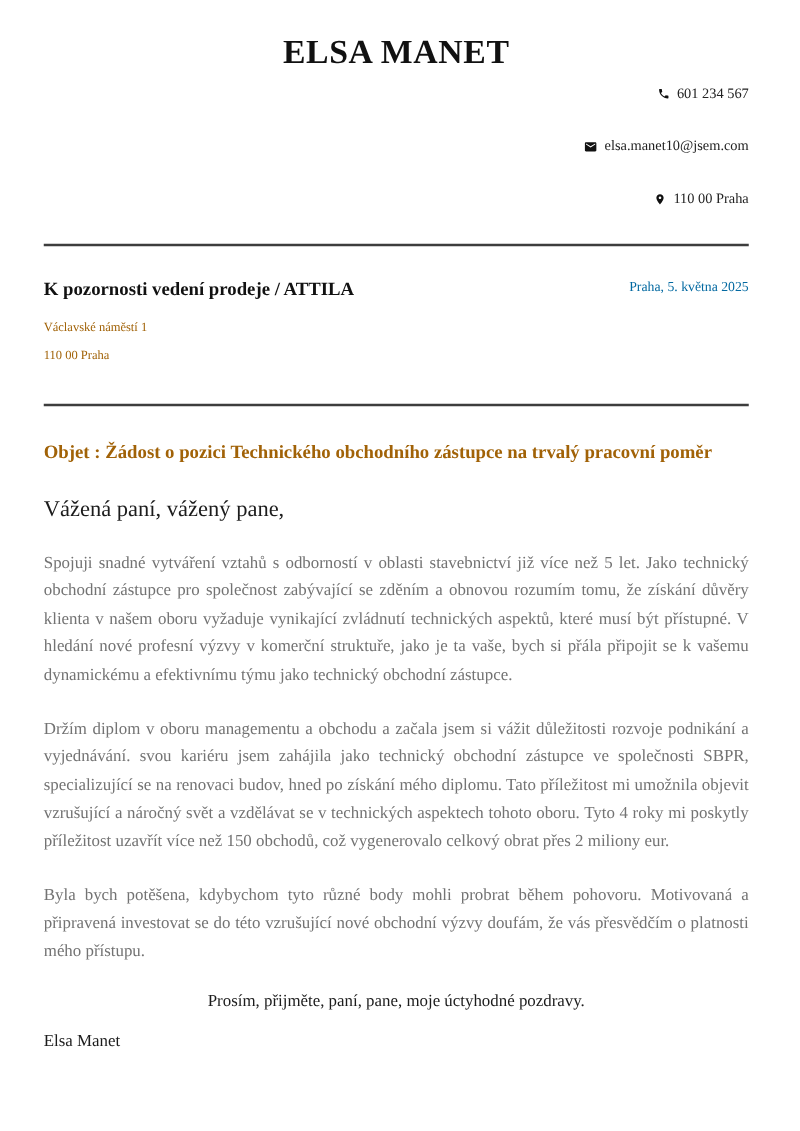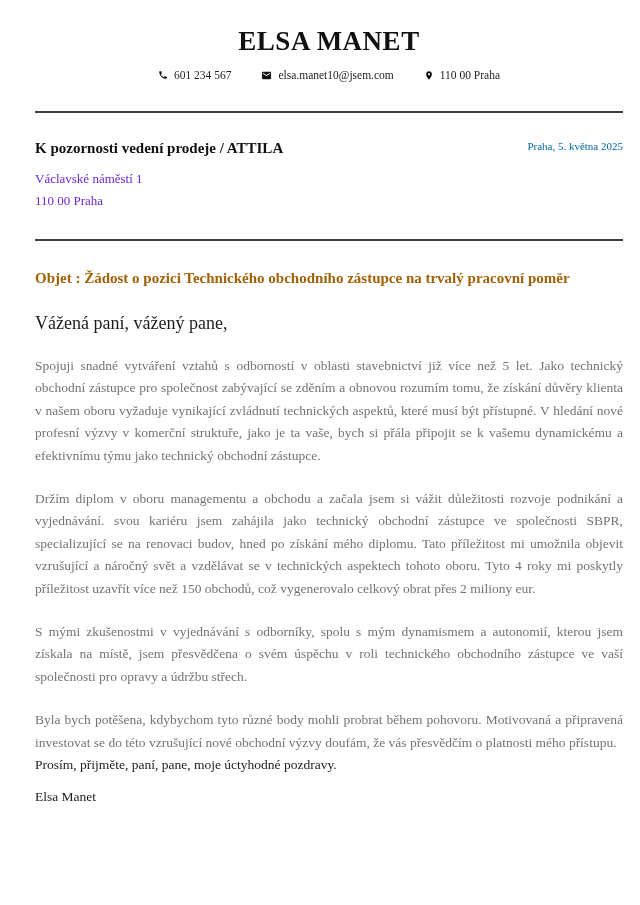--- a/index.html
+++ b/index.html
@@ -5,38 +5,39 @@
   * { margin: 0; padding: 0; box-sizing: border-box; }
   html, body { background: #ffffff; }
   body {
     width: 640px;
     height: 905px;
     margin: 0 auto;
     font-family: "Liberation Serif", serif;
     color: #1c1c1c;
     overflow: hidden;
   }
-  .page { padding: 26px 17px 0 35px; }
+  .page { padding: 26px 41px 0 35px; }
 
   .sender-name {
     text-align: center;
     font-size: 27px;
     font-weight: 700;
     letter-spacing: 0.5px;
     color: #111111;
   }
 
   .contact-row {
     display: flex;
     justify-content: center;
     align-items: flex-end;
     gap: 30px;
     margin-top: 12px;
     font-size: 11.5px;
     color: #222222;
+    flex-direction: column;
   }
   .contact-item { display: inline-flex; align-items: center; gap: 6px; white-space: nowrap; }
   .icon { display: inline-flex; align-items: center; }
   .icon svg { display: block; }
 
   .divider {
     height: 2px;
     background: #3d3d3d;
     margin-top: 30px;
   }
@@ -52,23 +53,23 @@
     font-weight: 700;
     color: #111111;
   }
   .letter-date {
     font-size: 11px;
     color: #0369a1;
   }
 
   .recipient-address {
     margin-top: 11px;
-    font-size: 13px;
+    font-size: 10px;
     line-height: 22px;
-    color: #6d28d9;
+    color: #a16207;
   }
 
   .divider.second { margin-top: 27px; }
 
   .subject-line {
     margin-top: 29px;
     font-size: 15px;
     font-weight: 700;
     color: #a16207;
   }
@@ -81,23 +82,25 @@
 
   .body-paragraph {
     margin-top: 21px;
     font-size: 13.5px;
     line-height: 22.4px;
     text-align: justify;
     color: #737373;
   }
 
   .closing-line {
+    margin-top: 18px;
     font-size: 13.5px;
     line-height: 22.4px;
     color: #1c1c1c;
+    text-align: center;
   }
 
   .signature-line {
     margin-top: 9px;
     font-size: 13.5px;
     line-height: 22.4px;
     color: #1c1c1c;
   }
 </style>
 </head>
@@ -147,20 +150,19 @@
   </div>
 
   <div class="divider second"></div>
 
   <div class="subject-line">Objet : Žádost o pozici Technického obchodního zástupce na trvalý pracovní poměr</div>
 
   <div class="greeting">Vážená paní, vážený pane,</div>
 
   <p class="body-paragraph">Spojuji snadné vytváření vztahů s odborností v oblasti stavebnictví již více než 5 let. Jako technický obchodní zástupce pro společnost zabývající se zděním a obnovou rozumím tomu, že získání důvěry klienta v našem oboru vyžaduje vynikající zvládnutí technických aspektů, které musí být přístupné. V hledání nové profesní výzvy v komerční struktuře, jako je ta vaše, bych si přála připojit se k vašemu dynamickému a efektivnímu týmu jako technický obchodní zástupce.</p>
   <p class="body-paragraph">Držím diplom v oboru managementu a obchodu a začala jsem si vážit důležitosti rozvoje podnikání a vyjednávání. svou kariéru jsem zahájila jako technický obchodní zástupce ve společnosti SBPR, specializující se na renovaci budov, hned po získání mého diplomu. Tato příležitost mi umožnila objevit vzrušující a náročný svět a vzdělávat se v technických aspektech tohoto oboru. Tyto 4 roky mi poskytly příležitost uzavřít více než 150 obchodů, což vygenerovalo celkový obrat přes 2 miliony eur.</p>
-  <p class="body-paragraph">S mými zkušenostmi v vyjednávání s odborníky, spolu s mým dynamismem a autonomií, kterou jsem získala na místě, jsem přesvědčena o svém úspěchu v roli technického obchodního zástupce ve vaší společnosti pro opravy a údržbu střech.</p>
   <p class="body-paragraph">Byla bych potěšena, kdybychom tyto různé body mohli probrat během pohovoru. Motivovaná a připravená investovat se do této vzrušující nové obchodní výzvy doufám, že vás přesvědčím o platnosti mého přístupu.</p>
 
   <p class="closing-line">Prosím, přijměte, paní, pane, moje úctyhodné pozdravy.</p>
 
   <p class="signature-line">Elsa Manet</p>
 
 </div>
 
 </body></html>

